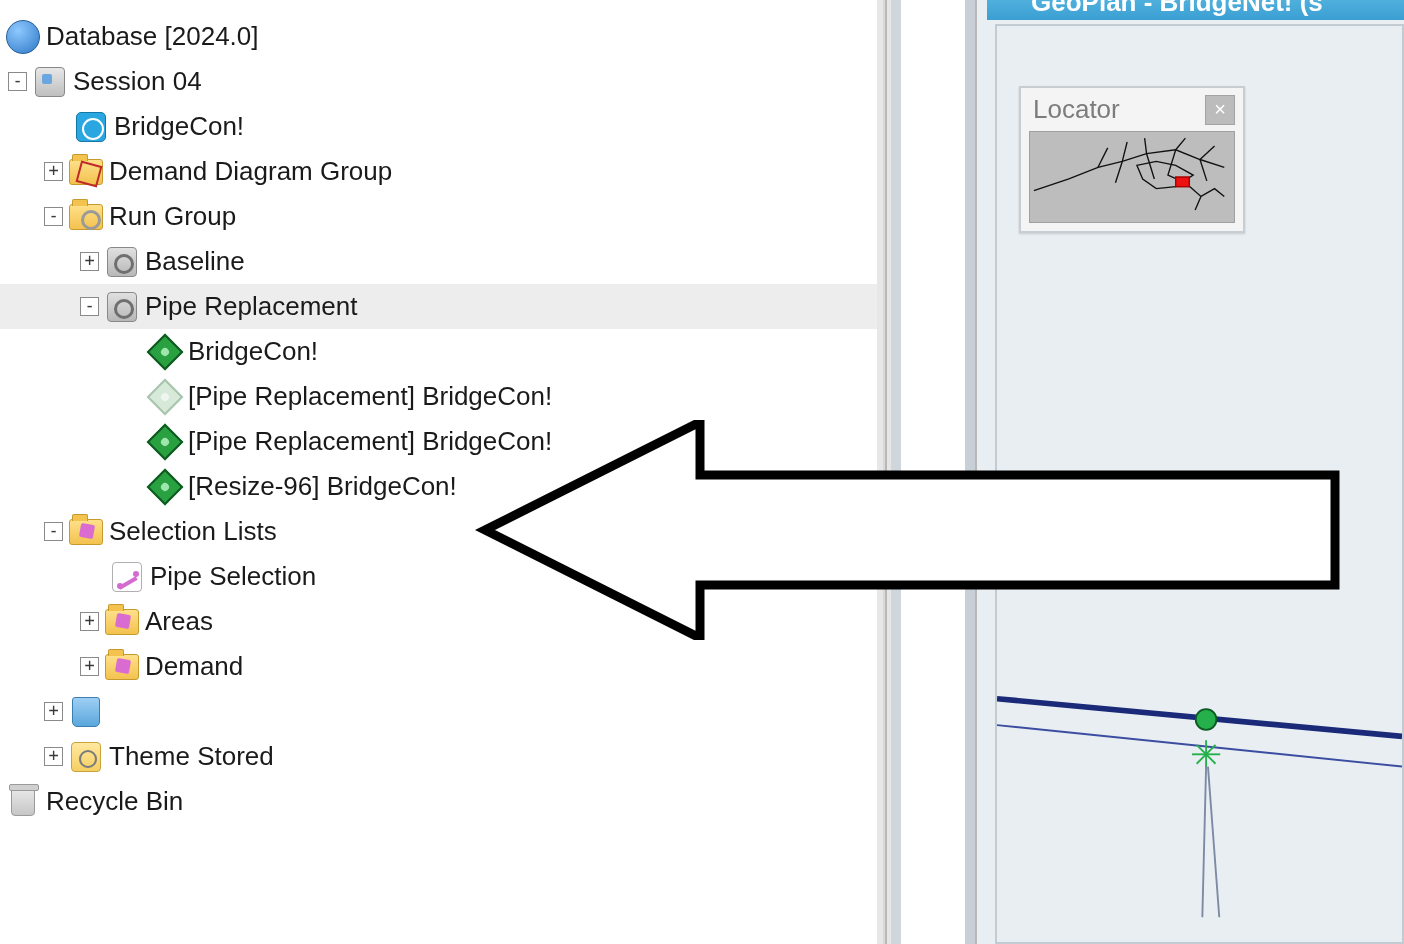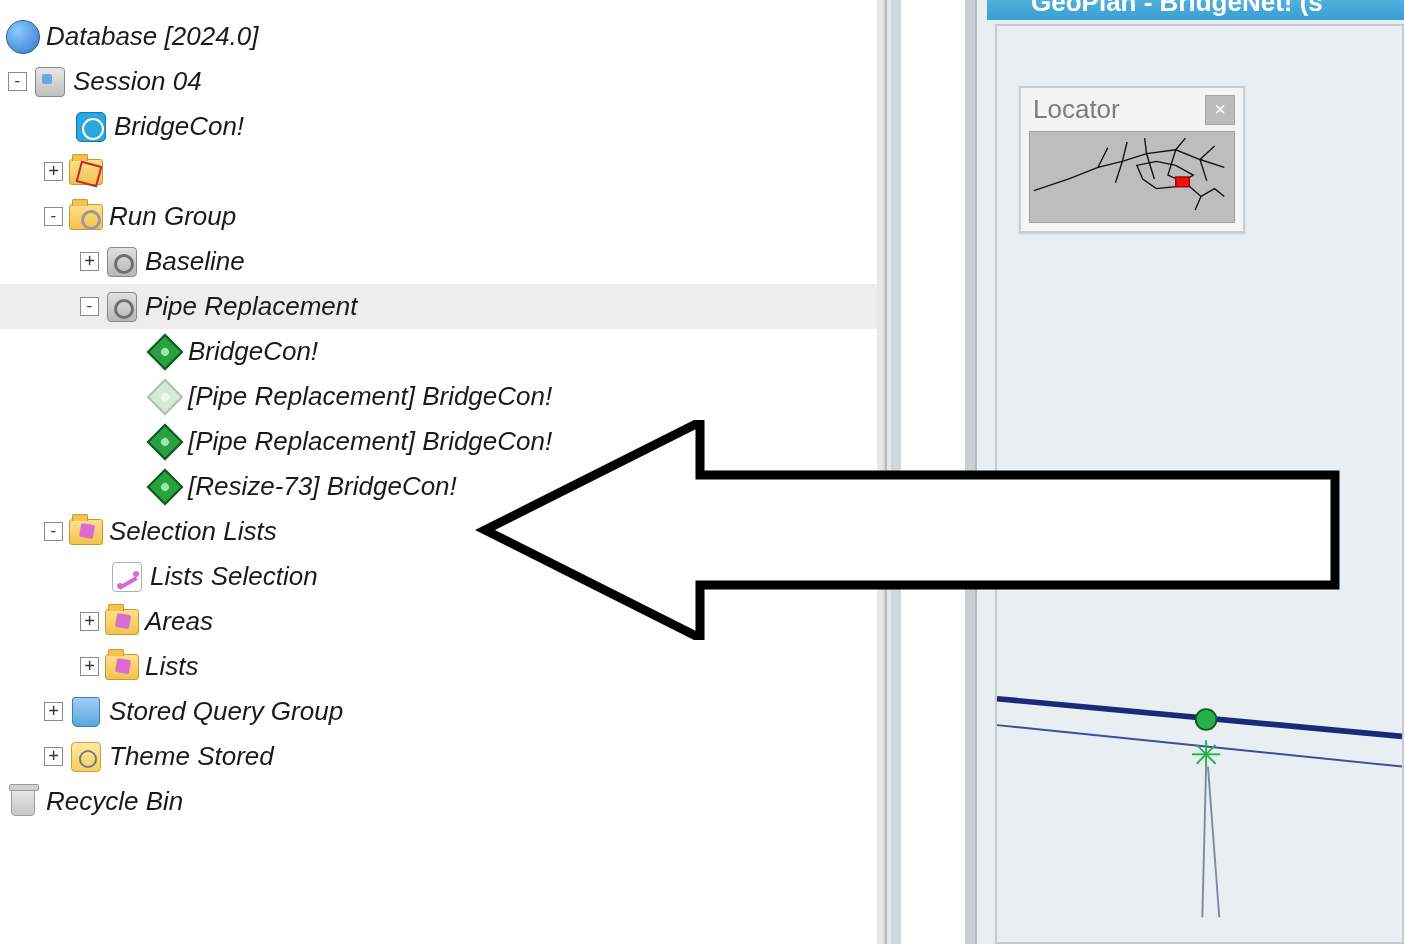--- a/index.html
+++ b/index.html
@@ -63,21 +63,20 @@
     text-decoration: underline;
   }
 
   
   .tree-root { padding: 14px 0 0 0; }
   .row {
     display: flex;
     align-items: center;
     height: 45px;
     white-space: nowrap;
-    font-style: italic;
   }
   .row.selected { background: #ededed; }
   .indent { display:inline-block; height:1px; }
   .toggle {
     width: 19px; height: 19px;
     border: 1px solid #8a8a8a;
     background: #ffffff;
     font-size: 17px;
     line-height: 15px;
     text-align: center;
@@ -195,20 +194,21 @@
           </span>
         <span class="label">BridgeCon!</span>
       </div>
 
       <div class="row">
         <span class="indent" style="width:44px"></span>
         <span class="toggle">+</span>
         <span class="icon">
             <span class="ic-folder demand"></span>
           </span>
+        <span class="label">Demand Diagram Group</span>
       </div>
 
       <div class="row">
         <span class="indent" style="width:44px"></span>
         <span class="toggle">-</span>
         <span class="icon">
             <span class="ic-folder run"></span>
           </span>
         <span class="label">Run Group</span>
       </div>
@@ -253,65 +253,64 @@
             <span class="ic-diamond"></span>
           </span>
         <span class="label">[Pipe Replacement] BridgeCon!</span>
       </div>
 
       <div class="row">
         <span class="indent" style="width:148px"></span>
         <span class="icon">
             <span class="ic-diamond"></span>
           </span>
-        <span class="label">[Resize-73] BridgeCon!</span>
+        <span class="label">[Resize-96] BridgeCon!</span>
       </div>
 
       <div class="row">
         <span class="indent" style="width:44px"></span>
         <span class="toggle">-</span>
         <span class="icon">
             <span class="ic-folder sel"></span>
           </span>
         <span class="label">Selection Lists</span>
       </div>
 
       <div class="row">
         <span class="indent" style="width:110px"></span>
         <span class="icon">
             <span class="ic-pipe"></span>
           </span>
-        <span class="label">Lists Selection</span>
+        <span class="label">Pipe Selection</span>
       </div>
 
       <div class="row">
         <span class="indent" style="width:80px"></span>
         <span class="toggle">+</span>
         <span class="icon">
             <span class="ic-folder sel"></span>
           </span>
         <span class="label">Areas</span>
       </div>
 
       <div class="row">
         <span class="indent" style="width:80px"></span>
         <span class="toggle">+</span>
         <span class="icon">
             <span class="ic-folder sel"></span>
           </span>
-        <span class="label">Lists</span>
+        <span class="label">Demand</span>
       </div>
 
       <div class="row">
         <span class="indent" style="width:44px"></span>
         <span class="toggle">+</span>
         <span class="icon">
             <span class="ic-store"></span>
           </span>
-        <span class="label">Stored Query Group</span>
       </div>
 
       <div class="row">
         <span class="indent" style="width:44px"></span>
         <span class="toggle">+</span>
         <span class="icon">
             <span class="ic-theme"></span>
           </span>
         <span class="label">Theme Stored</span>
       </div>

